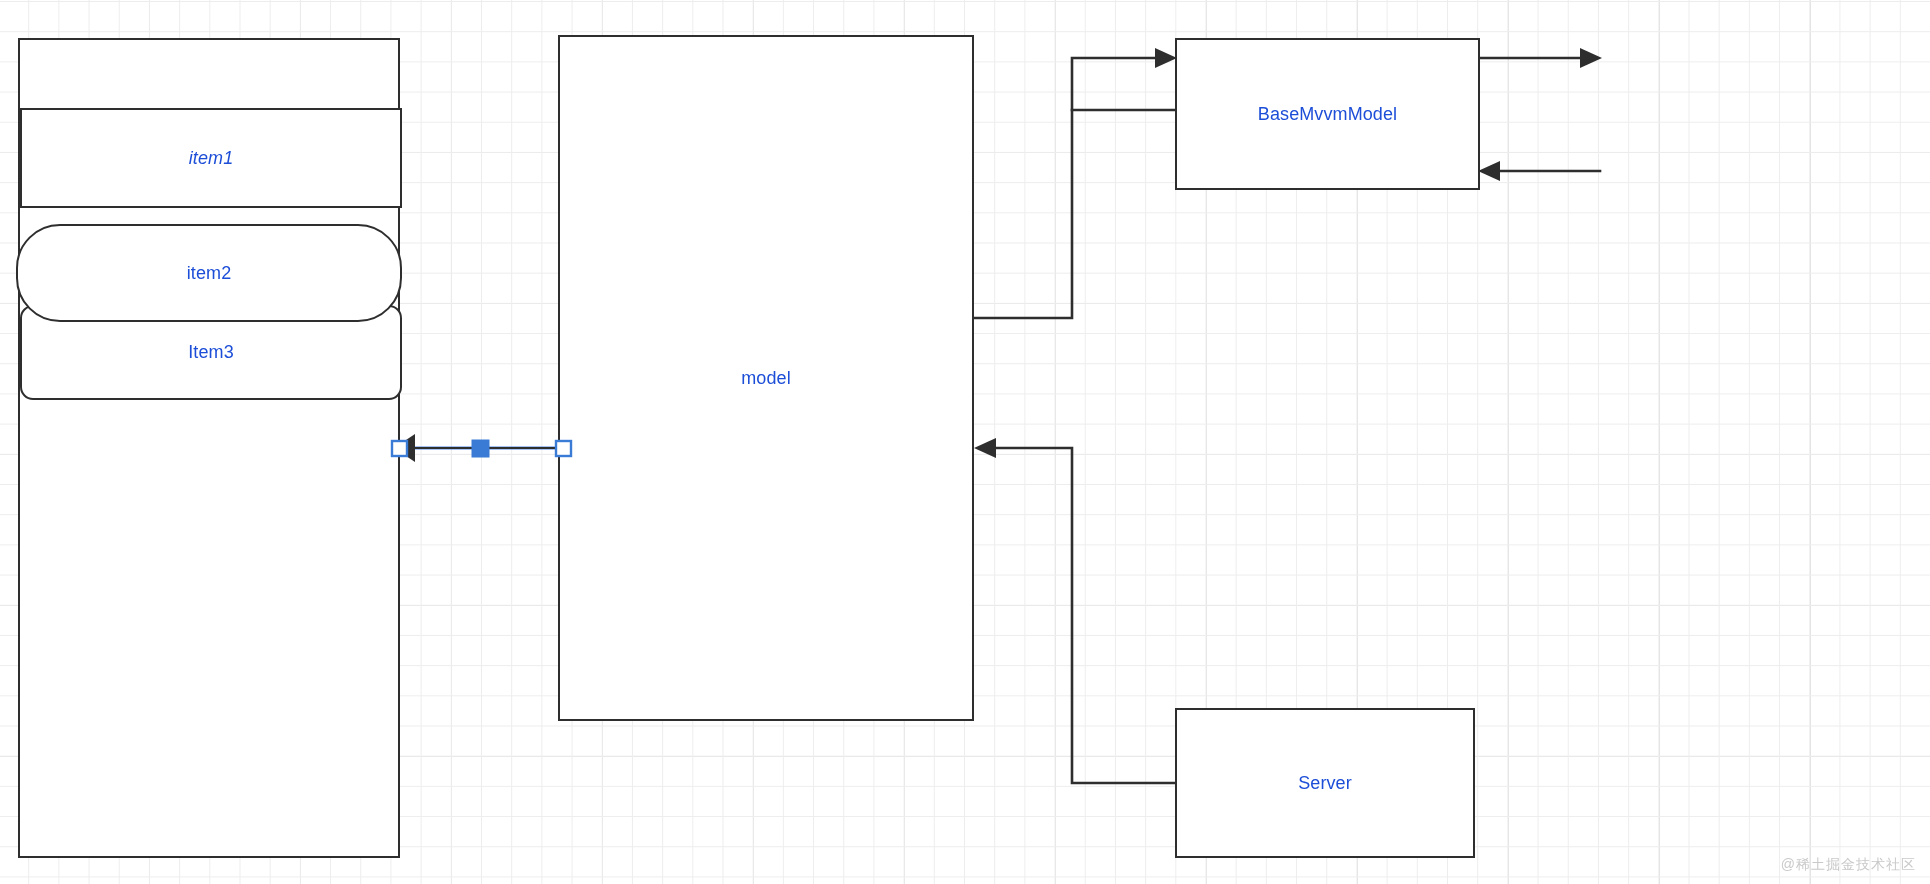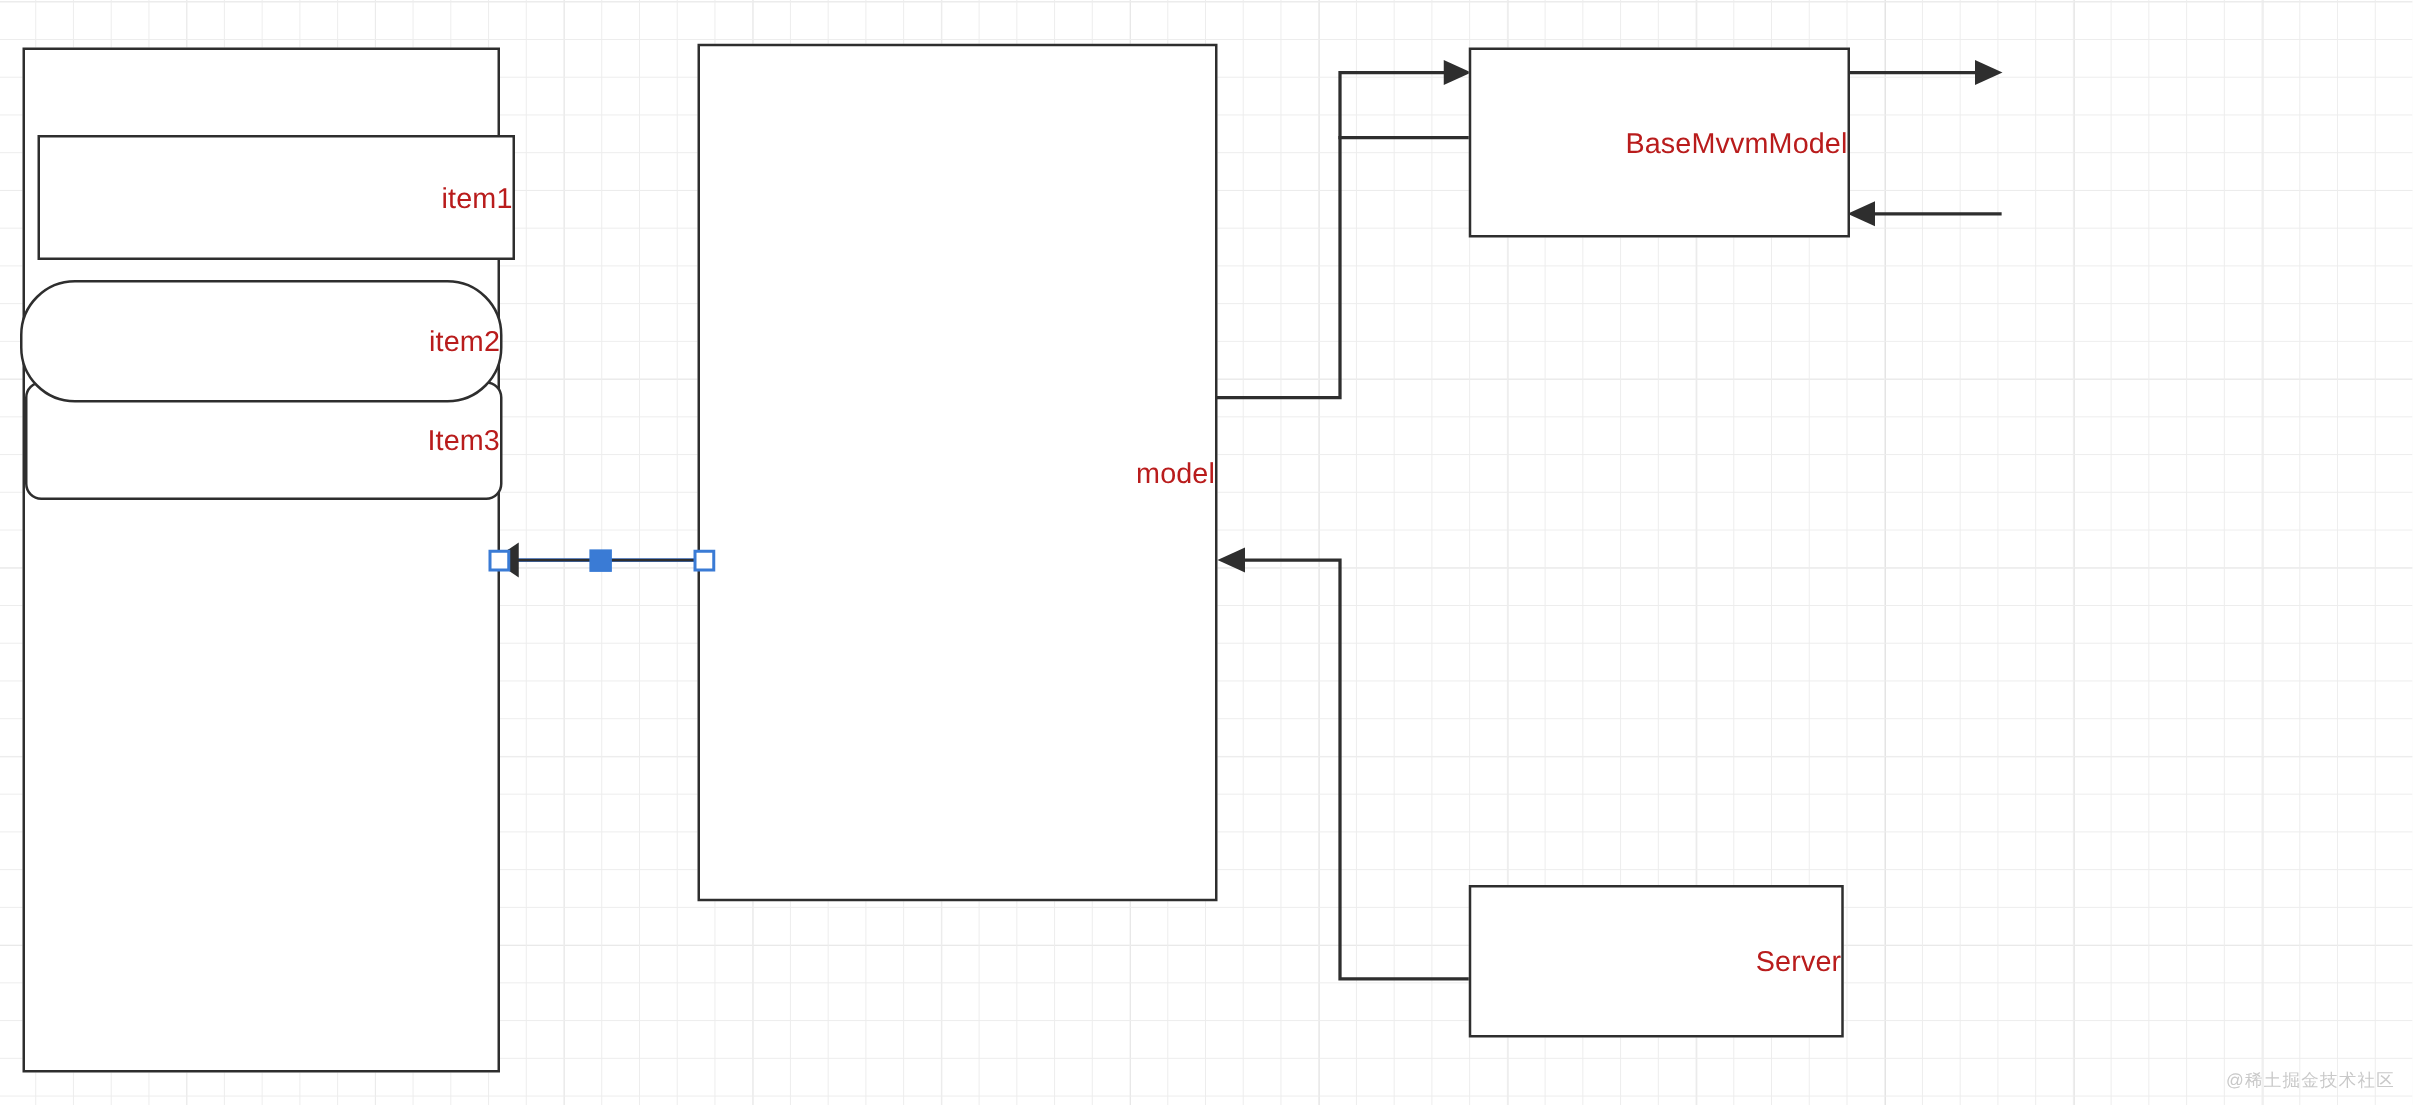--- a/index.html
+++ b/index.html
@@ -31,23 +31,23 @@
   }
 
   
   .node {
     position: absolute;
     box-sizing: border-box;
     background: #ffffff;
     border: 2.6px solid #2e2e2e;
     display: flex;
     align-items: center;
-    justify-content: flex-end;
-    color: #b91c1c;
-    font-size: 23px;
+    justify-content: center;
+    color: #1d4ed8;
+    font-size: 18px;
     letter-spacing: .1px;
     white-space: nowrap;
   }
   .node.shell { background: #ffffff; }
   .node.round-pill { border-radius: 44px; }
   .node.round-soft { border-radius: 13px; }
 
   
   .layer {
     position: absolute;
@@ -109,42 +109,42 @@
 </style>
 </head>
 <body>
 
 <div id="canvas">
 
   <div class="node shell z1" style="left:18px; top:38px; width:382px; height:820px;">
     <span></span>
   </div>
 
-  <div class="node z2" style="left:30px; top:108px; width:382px; height:100px;">
+  <div class="node z2" style="left:20px; top:108px; width:382px; height:100px;font-style:italic;">
     <span>item1</span>
   </div>
 
   <div class="node round-pill z5" style="left:16px; top:224px; width:386px; height:98px;">
     <span>item2</span>
   </div>
 
   <div class="node round-soft z4" style="left:20px; top:305px; width:382px; height:95px;">
     <span>Item3</span>
   </div>
 
   <div class="node z2" style="left:558px; top:35px; width:416px; height:686px;">
     <span>model</span>
   </div>
 
   <div class="node z4" style="left:1175px; top:38px; width:305px; height:152px;">
     <span>BaseMvvmModel</span>
   </div>
 
 
-  <div class="node z4" style="left:1175px; top:708px; width:300px; height:122px;">
+  <div class="node z4" style="left:1175px; top:708px; width:300px; height:150px;">
     <span>Server</span>
   </div>
 
   <svg class="layer edges" viewBox="0 0 1930 884" width="1930" height="884">
 
     <g>
       <path class="edge-path" d="M 974,318 L 1072,318 L 1072,58 L 1155,58"></path>
       <polygon class="edge-head" points="1155,48 1177,58 1155,68"></polygon>
     </g>
 

